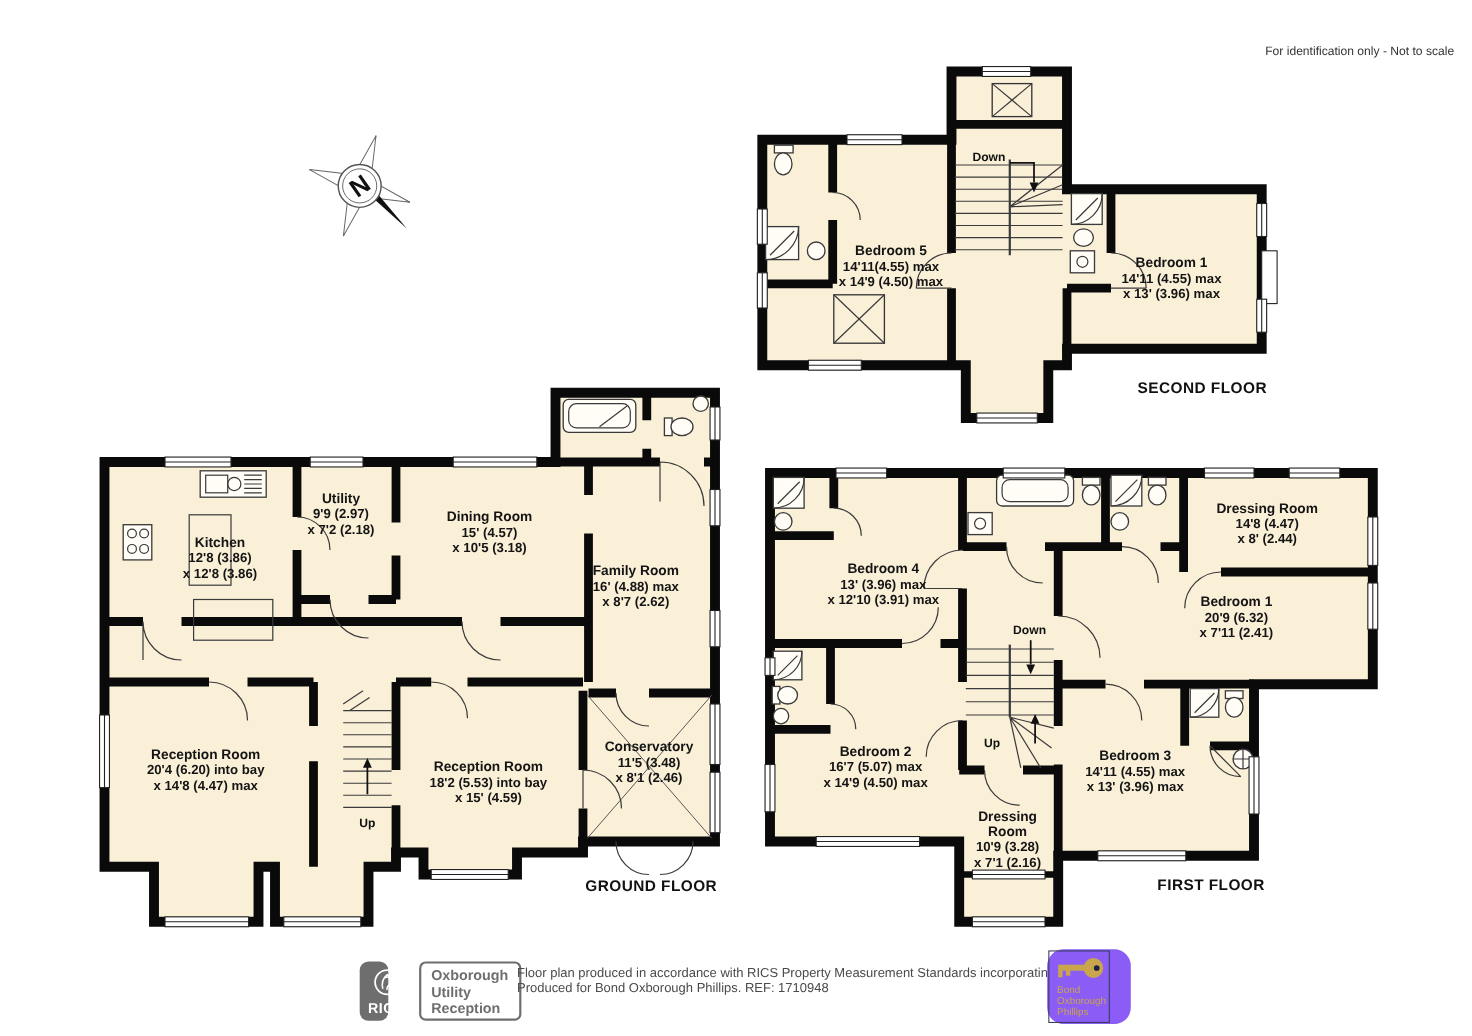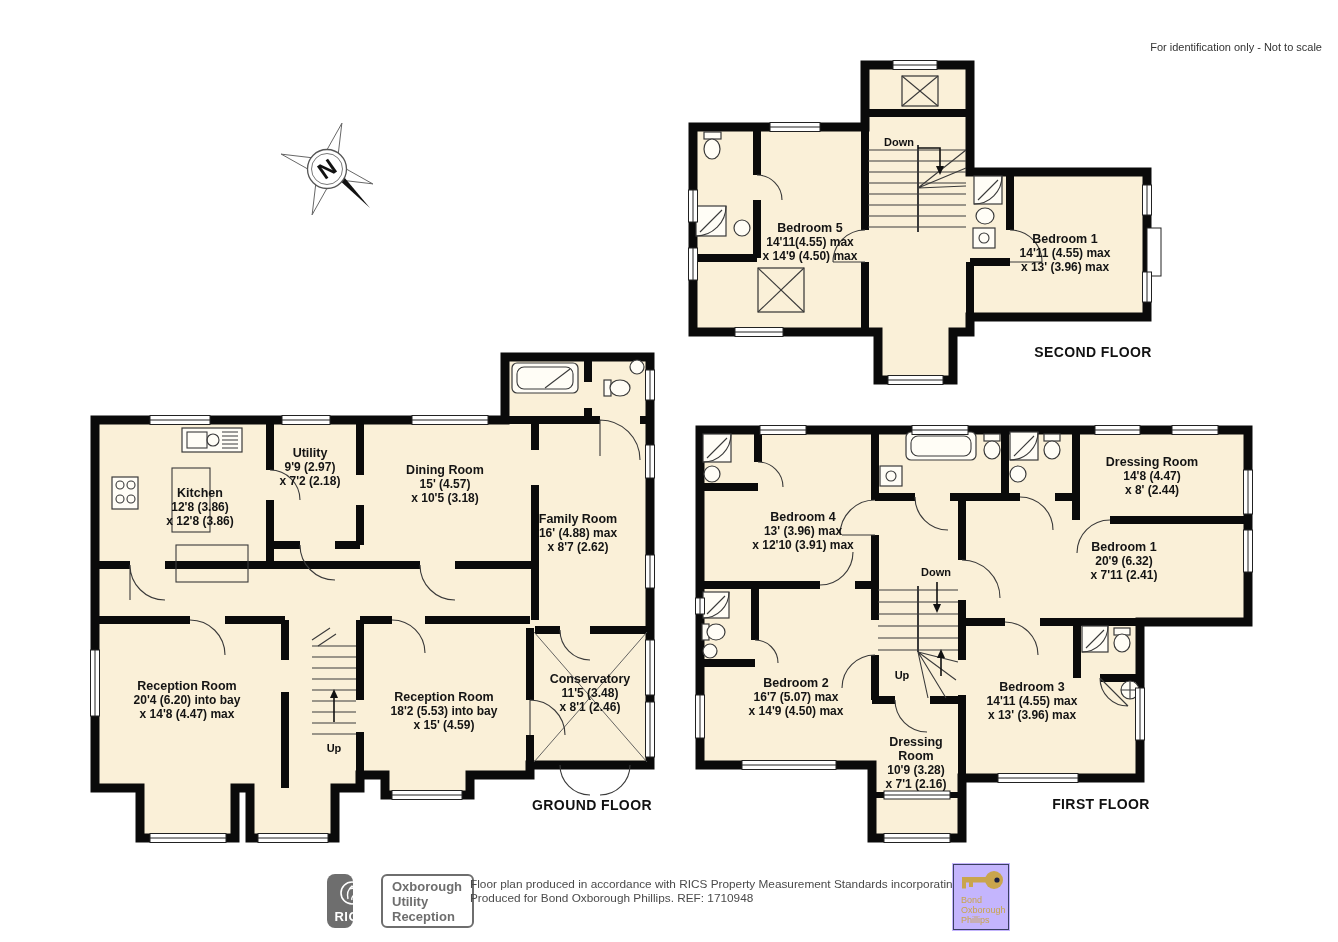--- a/index.html
+++ b/index.html
@@ -25,21 +25,21 @@
   .rdim{font-weight:bold;font-size:12px;fill:#141414;text-anchor:middle;}
   .floor-label{font-weight:bold;font-size:14px;fill:#111;text-anchor:middle;letter-spacing:.4px;}
   .stair-label{font-weight:bold;font-size:11px;fill:#111;text-anchor:middle;}
   .xbox{fill:none;stroke:#333;stroke-width:1.2;}
   
   .rics-badge{left:327px;top:874px;width:26px;height:54px;background:#6E6E6E;border-radius:8px;}
   .cert-box{left:381px;top:874px;width:80px;height:50px;background:#fff;border:2px solid #6E6E6E;
             border-radius:6px;display:flex;flex-direction:column;justify-content:center;padding-left:9px;}
   .cert-box span{font-weight:bold;font-size:13px;line-height:15px;color:#6E6E6E;}
   .disclaimer{left:470px;top:877px;font-size:11.8px;line-height:14px;color:#4a4a4a;}
-  .bop-logo{left:952px;top:863px;width:58px;height:68px;background:#c4b5fd;}
+  .bop-logo{left:952px;top:863px;width:76px;height:68px;background:#8b5cf6;border-radius:15px;}
 </style>
 </head>
 <body>
 
 <div id="canvas">
 
   <div class="abs hdr-note">For identification only - Not to scale</div>
 
   <svg class="abs" style="left:278px;top:114px;" width="104" height="108" viewBox="0 0 104 108">
     <g transform="rotate(18 49 55)">

